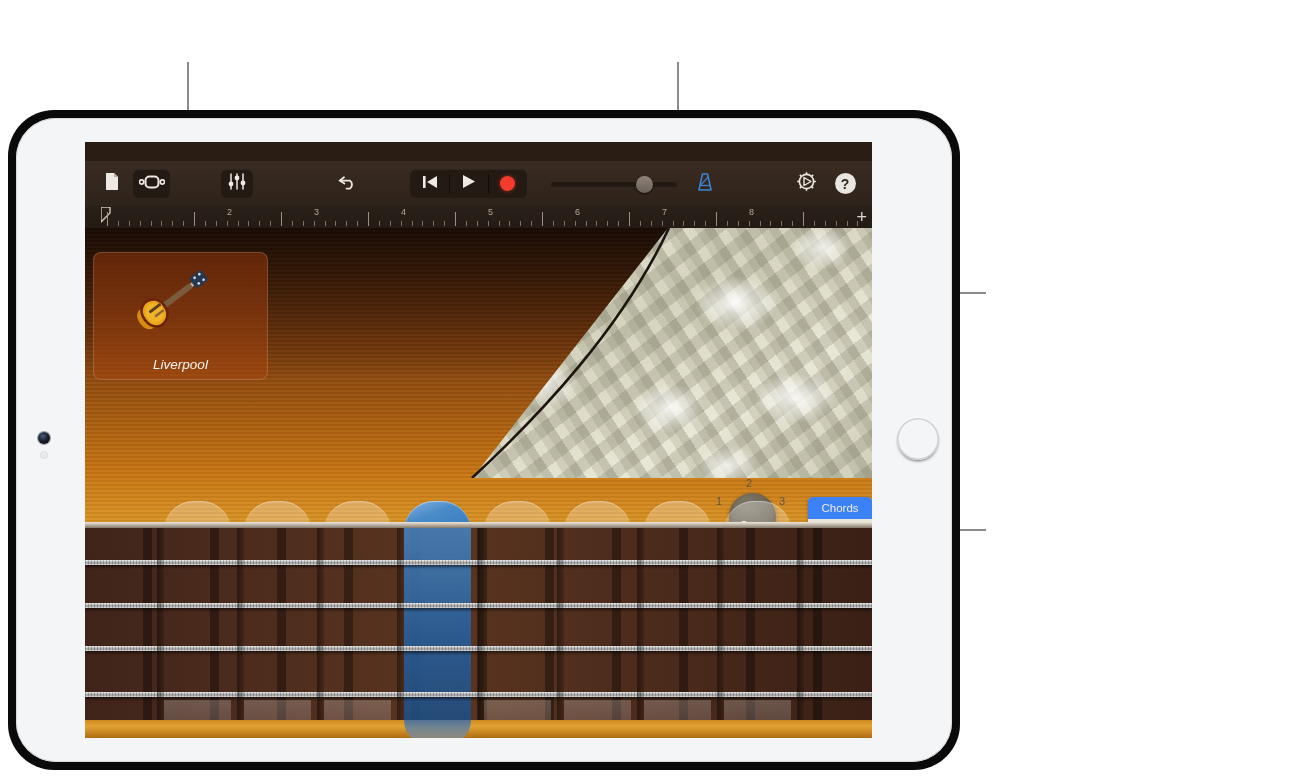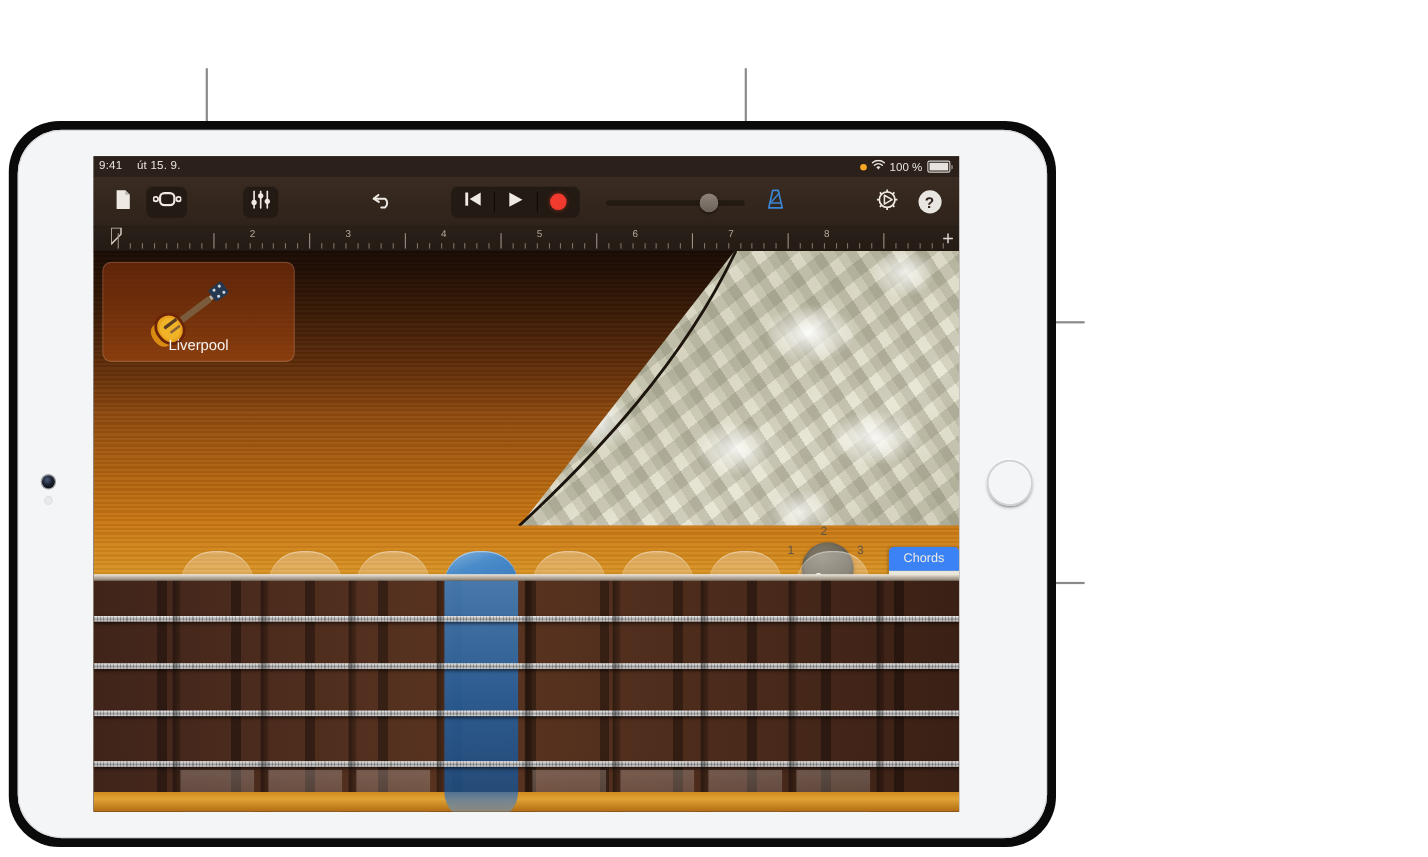--- a/index.html
+++ b/index.html
@@ -157,42 +157,20 @@
 <div class="leader" style="left:892px;top:529px;width:94px;height:2px;"></div>
 
 <div id="device"></div>
 <div id="bezel"></div>
 <div id="camera"></div>
 <div id="camera-dot2"></div>
 <div id="home"></div>
 
 <div id="screen">
 
-  <div id="statusbar">
-    <div id="sb-left">
-      <span>9:41</span>
-      <span style="display:inline-block;width:7px;"></span>
-      <span>út 15. 9.</span>
-    </div>
-    <div id="sb-right">
-      <span class="sb-dot"></span>
-      <span style="display:inline-block;">
-        <svg width="13" height="10" viewBox="0 0 13 10">
-            <path d="M6.5 9.2 L4.6 6.9 a3 3 0 0 1 3.8 0 Z" fill="#e8e3de"></path>
-            <path d="M2.9 5.2 a5.4 5.4 0 0 1 7.2 0" stroke="#e8e3de" stroke-width="1.3" fill="none" stroke-linecap="round"></path>
-            <path d="M1.1 3.0 a8.2 8.2 0 0 1 10.8 0" stroke="#e8e3de" stroke-width="1.3" fill="none" stroke-linecap="round"></path>
-          </svg>
-      </span>
-      <span style="font-size:10.5px;">100 %</span>
-      <span style="display:flex;align-items:center;">
-        <span class="batt"></span>
-          <span class="batt-cap"></span>
-      </span>
-    </div>
-  </div>
 
   <div id="toolbar">
     <div class="tb-btn" style="left:12px;width:29px;">
       <span>
         <svg width="16" height="19" viewBox="0 0 16 19">
             <path d="M2 1 h8 l4 4 v13 H2 Z" fill="#efe9e3"></path>
             <path d="M10 1 v4 h4 Z" fill="#b7b0a8"></path>
           </svg>
       </span>
     </div>
@@ -373,23 +351,23 @@
       <div class="rtick" style="left: 772.375px; height: 5px; background: rgb(125, 113, 104);"></div>
     </div>
 
   <div id="body">
     <div id="woodtop"></div>
     <div id="pickguard"></div>
     <svg id="pg-edge" viewBox="0 0 425 250" preserveAspectRatio="none">
       <path d="M25 250 C 95 185, 175 100, 222 0" fill="none" stroke="#1c140d" stroke-width="2.6"></path>
     </svg>
 
-    <div style="position:absolute;left:8px;top:10px;width:175px;height:91px;border-radius:8px;
+    <div style="position:absolute;left:8px;top:24px;width:175px;height:128px;border-radius:8px;
                 background:linear-gradient(180deg,rgba(120,45,10,.72),rgba(165,72,16,.62));
-                box-shadow:inset 0 0 0 1px rgba(255,255,255,.16);">
+                box-shadow:inset 0 0 0 1px rgba(255,255,255,.16);font-style:italic;">
       <div style="position:absolute;left:36px;top:10px;width:105px;height:72px;">
         <svg width="105" height="72" viewBox="0 0 105 72">
           <g transform="rotate(-37 52 36)">
             <rect x="16" y="30" width="66" height="4" rx="1.2" fill="#b9b2a8"></rect>
             <rect x="16" y="29" width="52" height="6" rx="2" fill="#7a5b3c"></rect>
             <rect x="70" y="25" width="15" height="13" rx="2.5" fill="#26384f"></rect>
             <circle cx="75" cy="28" r="1.4" fill="#cfd6de"></circle>
               <circle cx="81" cy="28" r="1.4" fill="#cfd6de"></circle>
             <circle cx="75" cy="35" r="1.4" fill="#cfd6de"></circle>
               <circle cx="81" cy="35" r="1.4" fill="#cfd6de"></circle>

